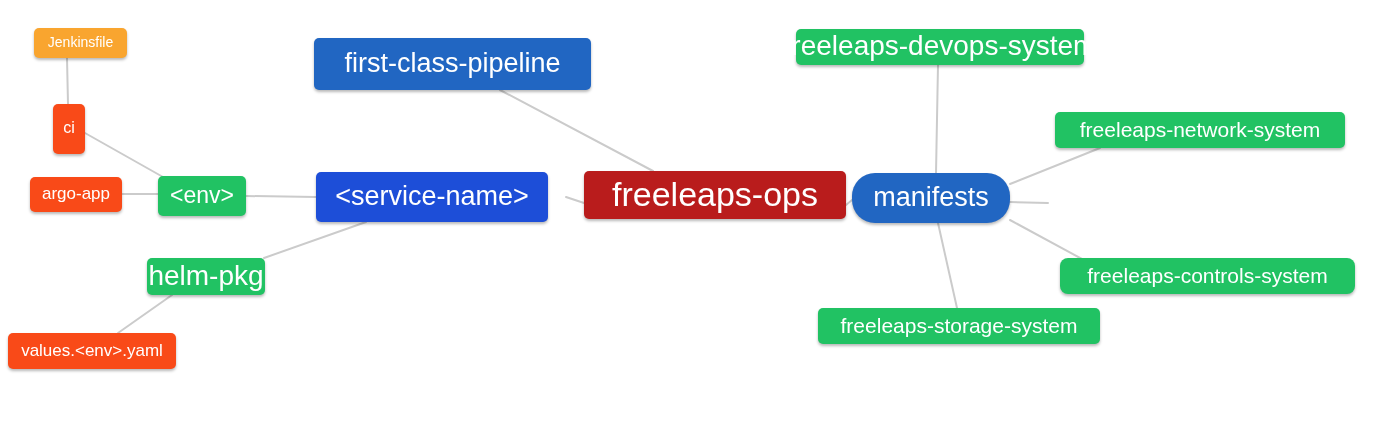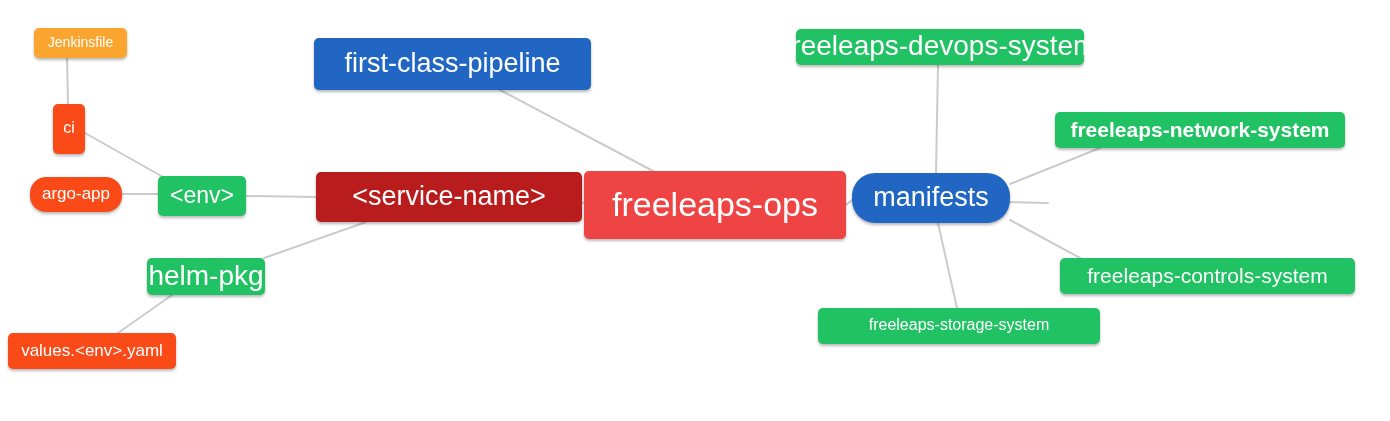--- a/index.html
+++ b/index.html
@@ -60,49 +60,49 @@
       <line x1="1010" y1="202" x2="1048" y2="203" stroke="#cbcbcb" stroke-width="2" stroke-linecap="round"></line>
       <line x1="1010" y1="220" x2="1082" y2="259" stroke="#cbcbcb" stroke-width="2" stroke-linecap="round"></line>
       <line x1="938" y1="223" x2="957" y2="308" stroke="#cbcbcb" stroke-width="2" stroke-linecap="round"></line>
     </svg>
 <div class="node" style="left: 20px; top: 28px; width: 93px; height: 30px; font-size: 14px; background: rgb(249, 165, 47); color: rgb(255, 255, 255); margin-left: 14px;">
       <span>Jenkinsfile</span>
     </div>
     <div class="node" style="left: 53px; top: 104px; width: 32px; height: 50px; font-size: 16px; background: rgb(249, 74, 24); color: rgb(255, 255, 255);">
       <span>ci</span>
     </div>
-    <div class="node" style="left: 30px; top: 177px; width: 92px; height: 35px; font-size: 17px; background: rgb(249, 74, 24); color: rgb(255, 255, 255); border-radius: 16px;">
+    <div class="node" style="left: 30px; top: 177px; width: 92px; height: 35px; font-size: 17px; background: rgb(249, 74, 24); color: rgb(255, 255, 255);">
       <span>argo-app</span>
     </div>
     <div class="node" style="left: 158px; top: 176px; width: 88px; height: 40px; font-size: 23px; background: rgb(33, 194, 99); color: rgb(255, 255, 255);">
       <span>&lt;env&gt;</span>
     </div>
     <div class="node" style="left: 314px; top: 38px; width: 277px; height: 52px; font-size: 27px; background: rgb(33, 102, 194); color: rgb(255, 255, 255);">
       <span>first-class-pipeline</span>
     </div>
-    <div class="node" style="left: 316px; top: 172px; width: 266px; height: 50px; font-size: 27px; background: #b91c1c; color: rgb(255, 255, 255); text-align: center;">
+    <div class="node" style="left: 316px; top: 172px; width: 232px; height: 50px; font-size: 27px; background: #1d4ed8; color: rgb(255, 255, 255); text-align: center;">
       <span>&lt;service-name&gt;</span>
     </div>
-    <div class="node" style="left: 584px; top: 171px; width: 262px; height: 68px; font-size: 34px; background: #ef4444; color: rgb(255, 255, 255);">
+    <div class="node" style="left: 584px; top: 171px; width: 262px; height: 48px; font-size: 34px; background: #b91c1c; color: rgb(255, 255, 255);">
       <span>freeleaps-ops</span>
     </div>
     <div class="node" style="left: 852px; top: 173px; width: 158px; height: 50px; font-size: 27px; background: rgb(33, 102, 194); color: rgb(255, 255, 255); border-radius: 23px;">
       <span>manifests</span>
     </div>
     <div class="node" style="left: 147px; top: 258px; width: 118px; height: 37px; font-size: 28px; background: rgb(33, 194, 99); color: rgb(255, 255, 255); align-items: center;">
       <span>helm-pkg</span>
     </div>
     <div class="node" style="left: 8px; top: 333px; width: 168px; height: 36px; font-size: 17px; background: rgb(249, 74, 24); color: rgb(255, 255, 255); text-align: right;">
       <span>values.&lt;env&gt;.yaml</span>
     </div>
     <div class="node" style="left: 796px; top: 29px; width: 288px; height: 36px; font-size: 28px; background: rgb(33, 194, 99); color: rgb(255, 255, 255);">
       <span>freeleaps-devops-system</span>
     </div>
-    <div class="node" style="left: 1055px; top: 112px; width: 290px; height: 36px; font-size: 21px; background: rgb(33, 194, 99); color: rgb(255, 255, 255); font-weight: bold;">
+    <div class="node" style="left: 1055px; top: 112px; width: 290px; height: 36px; font-size: 21px; background: rgb(33, 194, 99); color: rgb(255, 255, 255);">
       <span>freeleaps-network-system</span>
     </div>
-    <div class="node" style="left: 1060px; top: 258px; width: 295px; height: 36px; font-size: 21px; background: rgb(33, 194, 99); color: rgb(255, 255, 255);">
+    <div class="node" style="left: 1060px; top: 258px; width: 295px; height: 36px; font-size: 21px; background: rgb(33, 194, 99); color: rgb(255, 255, 255); border-radius: 8px;">
       <span>freeleaps-controls-system</span>
     </div>
-    <div class="node" style="left: 818px; top: 308px; width: 282px; height: 36px; font-size: 16px; background: rgb(33, 194, 99); color: rgb(255, 255, 255);">
+    <div class="node" style="left: 818px; top: 308px; width: 282px; height: 36px; font-size: 21px; background: rgb(33, 194, 99); color: rgb(255, 255, 255);">
       <span>freeleaps-storage-system</span>
     </div>
   </div>
 
 </body></html>

